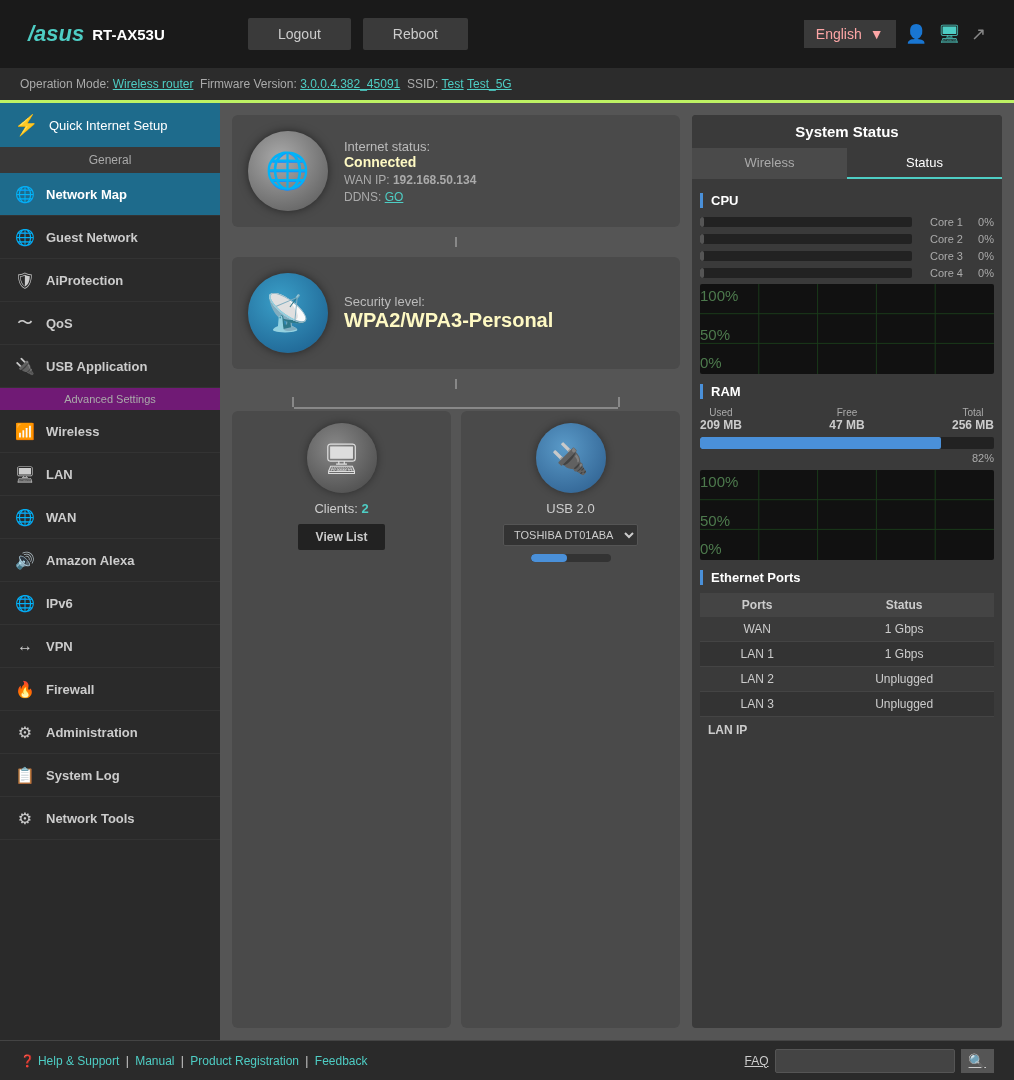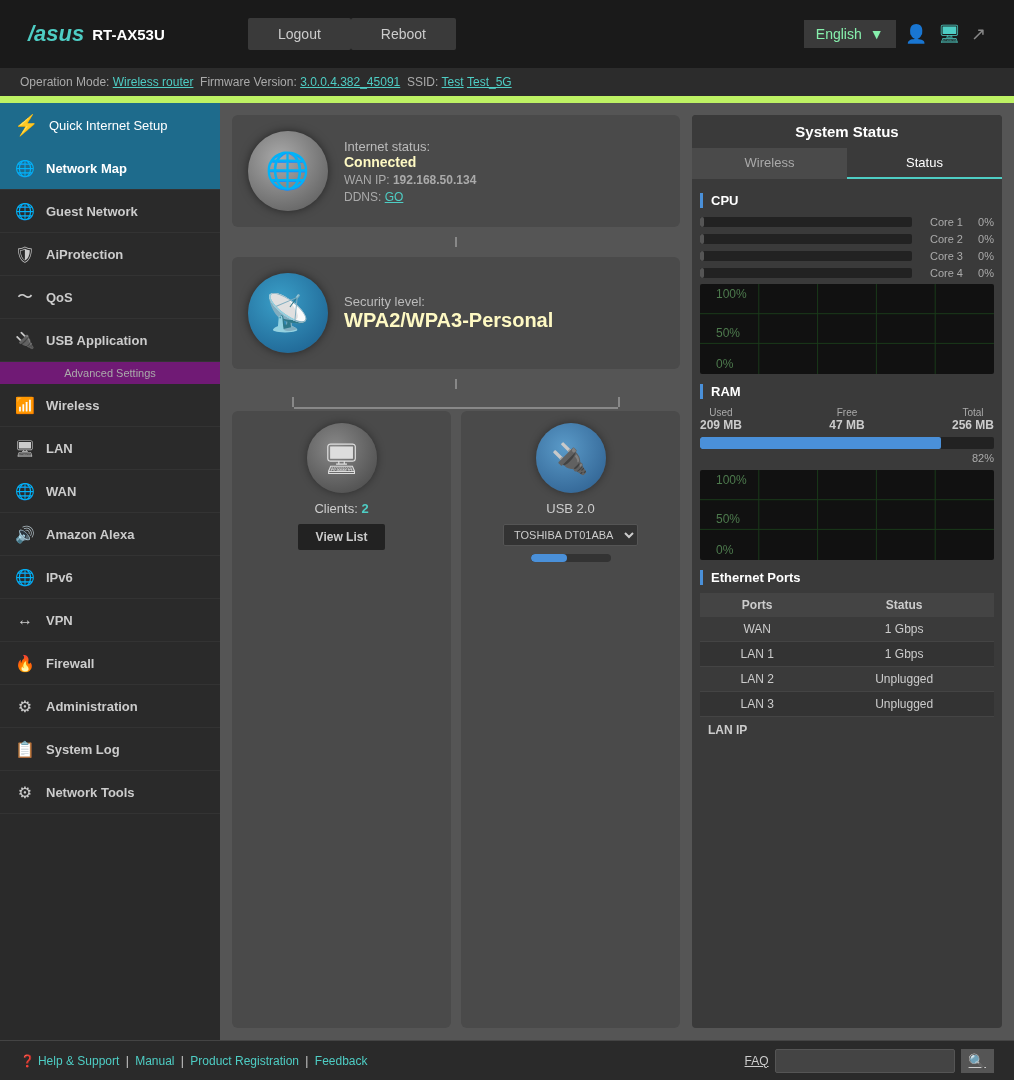--- a/index.html
+++ b/index.html
@@ -33,40 +33,40 @@
       font-weight: bold;
       font-style: italic;
     }
     #logo-model {
       color: #fff;
       font-size: 15px;
       font-weight: bold;
     }
     #top-buttons {
       display: flex;
-      gap: 0;
+      gap: 12px;
       flex: 1;
     }
     .top-btn {
       background: #3a3a3a;
       color: #ccc;
       border: none;
       padding: 8px 30px;
       cursor: pointer;
       font-size: 14px;
       border-radius: 2px;
     }
     #lang-selector {
       display: flex;
       align-items: center;
       background: #3a3a3a;
       padding: 6px 12px;
       cursor: pointer;
       gap: 8px;
-      color: #86efac;
+      color: #fca5a5;
       font-size: 14px;
     }
     #top-icons {
       display: flex;
       align-items: center;
       gap: 10px;
       margin-left: 10px;
     }
     .top-icon {
       color: #888;
@@ -74,21 +74,21 @@
       cursor: pointer;
     }
     .top-icon.active { color: #4ecdc4; }
 
     
     #statusbar {
       background: #2c2c2c;
       padding: 6px 20px;
       font-size: 12px;
       color: #aaa;
-      border-bottom: 7px solid #bef264;
+      border-bottom: 3px solid #bef264;
       height: 35px;
       display: flex;
       align-items: center;
     }
     #statusbar a { color: #4ecdc4; text-decoration: underline; cursor: pointer; }
 
     
     #main {
       display: flex;
       height: calc(1080px - 68px - 35px - 40px);
@@ -340,22 +340,22 @@
     .graph-area {
       background: #111;
       height: 90px;
       border-radius: 2px;
       margin-bottom: 10px;
       position: relative;
       overflow: hidden;
     }
     .graph-label {
       position: absolute;
-      left: 16px;
-      font-size: 12px;
+      left: 0;
+      font-size: 15px;
       color: #4d7a4d;
     }
     .graph-label.top { top: 3px; }
     .graph-label.mid { top: 42px; }
     .graph-label.bot { bottom: 3px; }
     .graph-grid {
       position: absolute;
       width: 100%;
       height: 100%;
     }
@@ -487,20 +487,21 @@
   &nbsp;<a>Test_5G</a>
 </div>
 
 <div id="main">
 
   <div id="sidebar">
     <div class="sidebar-quick">
       <span class="quick-icon">⚡</span>
       <span>Quick Internet Setup</span>
     </div>
+    <div class="sidebar-section-label">General</div>
 
     <div class="sidebar-item active">
       <span class="s-icon">🌐</span>
       <span class="s-label">Network Map</span>
     </div>
     <div class="sidebar-item">
       <span class="s-icon">🌐</span>
       <span class="s-label">Guest Network</span>
     </div>
     <div class="sidebar-item">

